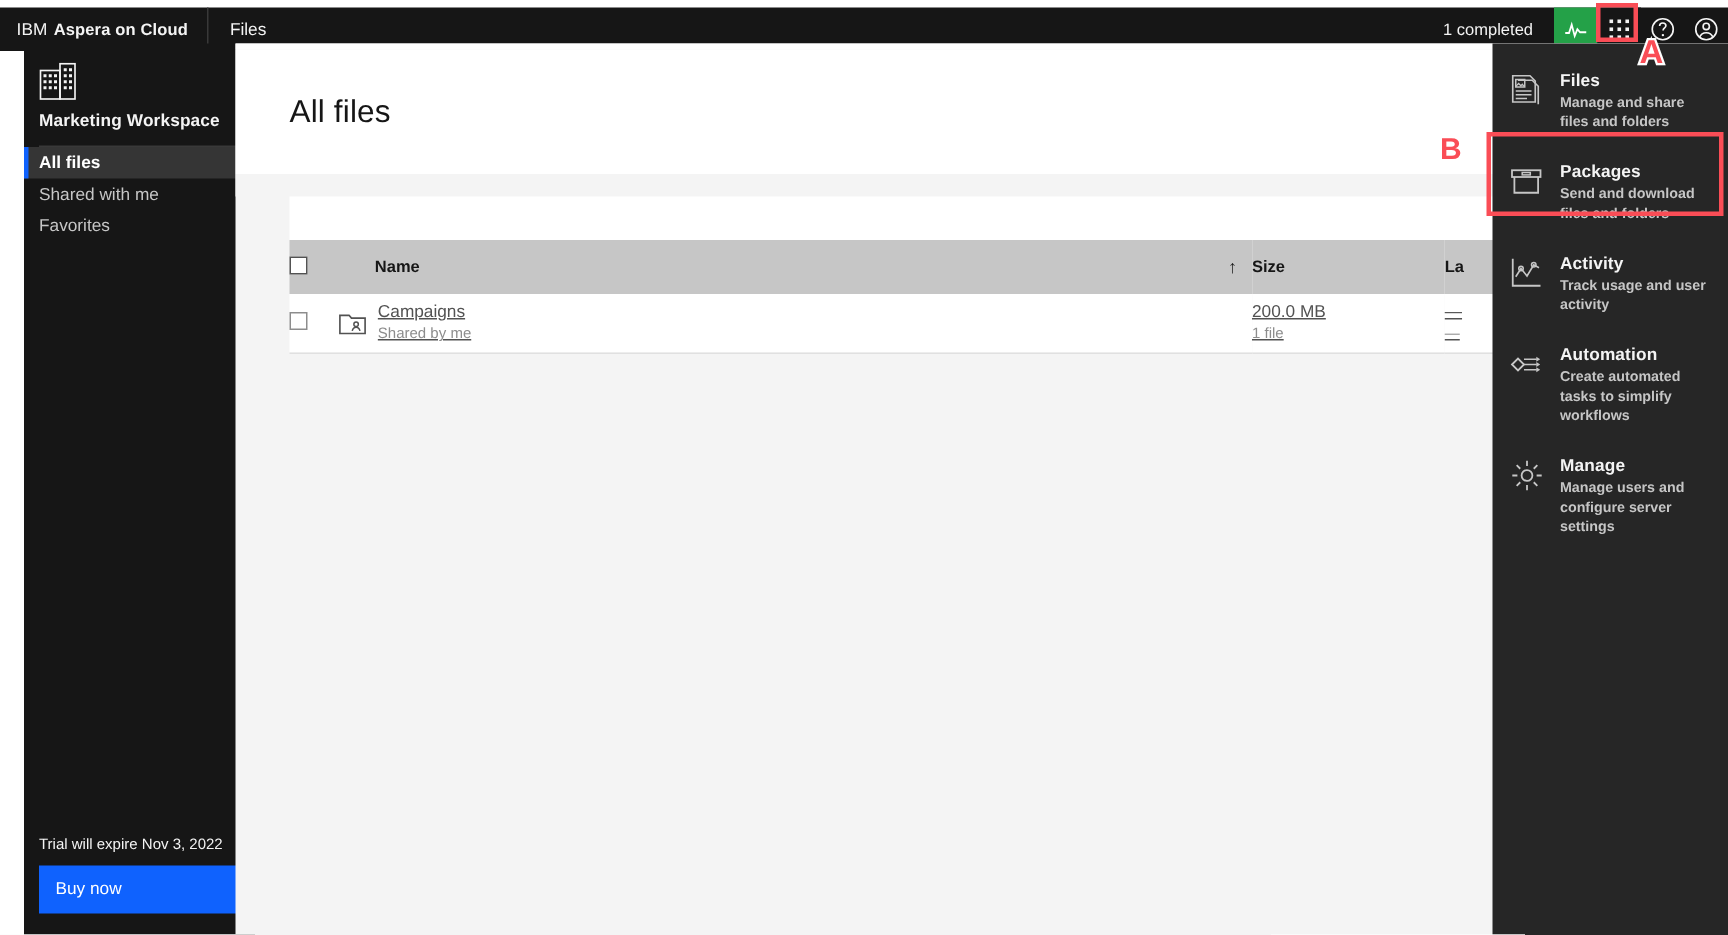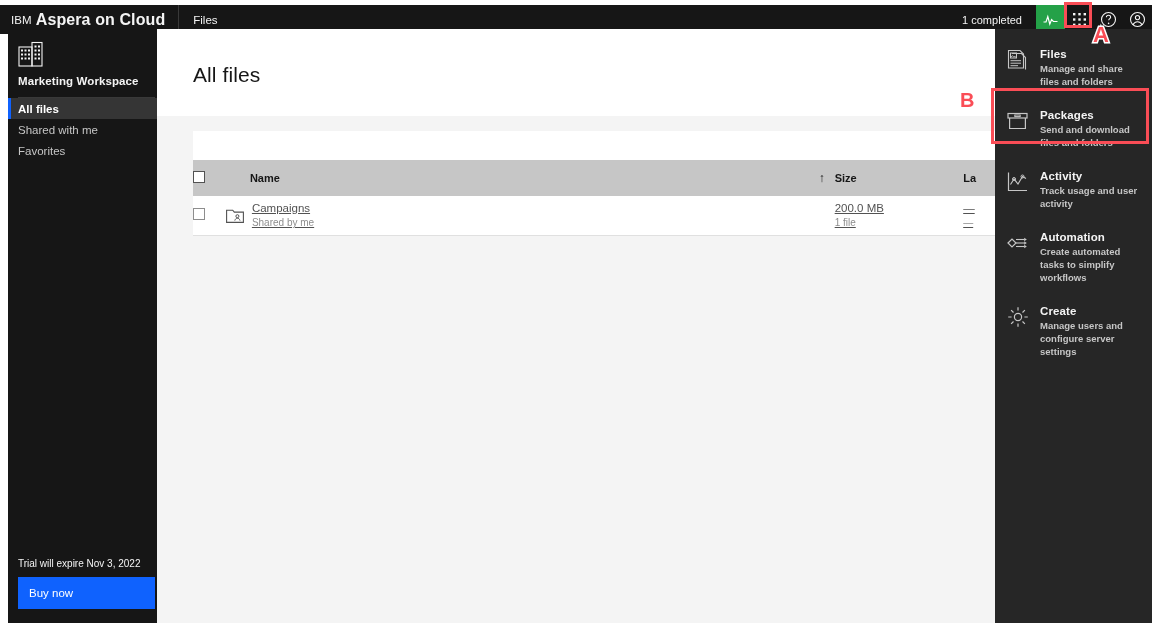--- a/index.html
+++ b/index.html
@@ -18,21 +18,21 @@
     background: #161616;
     display: flex; align-items: center;
   }
   .brand {
     display: flex; align-items: center;
     height: 29px; padding-left: 11px;
     font-size: 11.5px; color: #f4f4f4;
     letter-spacing: 0.1px;
   }
   .brand-ibm { font-weight: 400; margin-right: 4px; font-size: 11.5px; }
-  .brand-name { font-weight: 700; font-size: 16px; }
+  .brand-name { font-weight: 700; font-size: 11px; }
   .topbar-divider {
     width: 1px; height: 29px; background: #393939; margin: 0 0 0 13px;
   }
   .topbar-app {
     height: 29px; display: flex; align-items: center;
     padding: 0 14px; font-size: 11.5px; color: #f4f4f4;
   }
   .topbar-spacer { flex: 1; }
   .topbar-status {
     font-size: 11px; color: #f4f4f4; padding-right: 14px;
@@ -49,21 +49,21 @@
   }
   .highlight-box {
     position: absolute;
     border: 3px solid #fa4d56;
     pointer-events: none;
   }
   #grid-hl { left: 1064px; top: 2px; width: 28px; height: 26px; }
 
   
   .sidebar {
-    position: absolute; left: 8px; top: 29px;
+    position: absolute; left: 16px; top: 29px;
     width: 157px; height: 594px;
     background: #161616;
     display: flex; flex-direction: column;
   }
   .ws-head { padding: 12px 10px 0 10px; }
   .ws-icon { width: 30px; height: 26px; margin-bottom: 8px; }
   .ws-title {
     font-size: 11.5px; font-weight: 700; color: #f4f4f4;
     letter-spacing: 0.1px; padding-bottom: 10px;
   }
@@ -436,21 +436,21 @@
       <span class="sw-ico">
         <svg width="26" height="26" viewBox="0 0 26 26" aria-hidden="true">
           <circle cx="13" cy="13" r="3.6" fill="none" stroke="#c6c6c6" stroke-width="1.2"></circle>
           <g stroke="#c6c6c6" stroke-width="1.2" fill="none">
             <path d="M13 3.2v3.4M13 19.4v3.4M3.2 13h3.4M19.4 13h3.4
                      M6.1 6.1l2.4 2.4M17.5 17.5l2.4 2.4M19.9 6.1l-2.4 2.4M8.5 17.5l-2.4 2.4"></path>
           </g>
         </svg>
       </span>
       <span class="sw-text">
-        <div class="sw-title">Create</div>
+        <div class="sw-title">Manage</div>
         <div class="sw-desc">Manage users and configure server settings</div>
       </span>
     </div>
   </div>
 
   <div class="highlight-box" id="grid-hl"></div>
   <div class="highlight-box" id="pkg-hl"></div>
 
   <div class="marker" id="marker-a">A</div>
   <div class="marker" id="marker-b">B</div>

